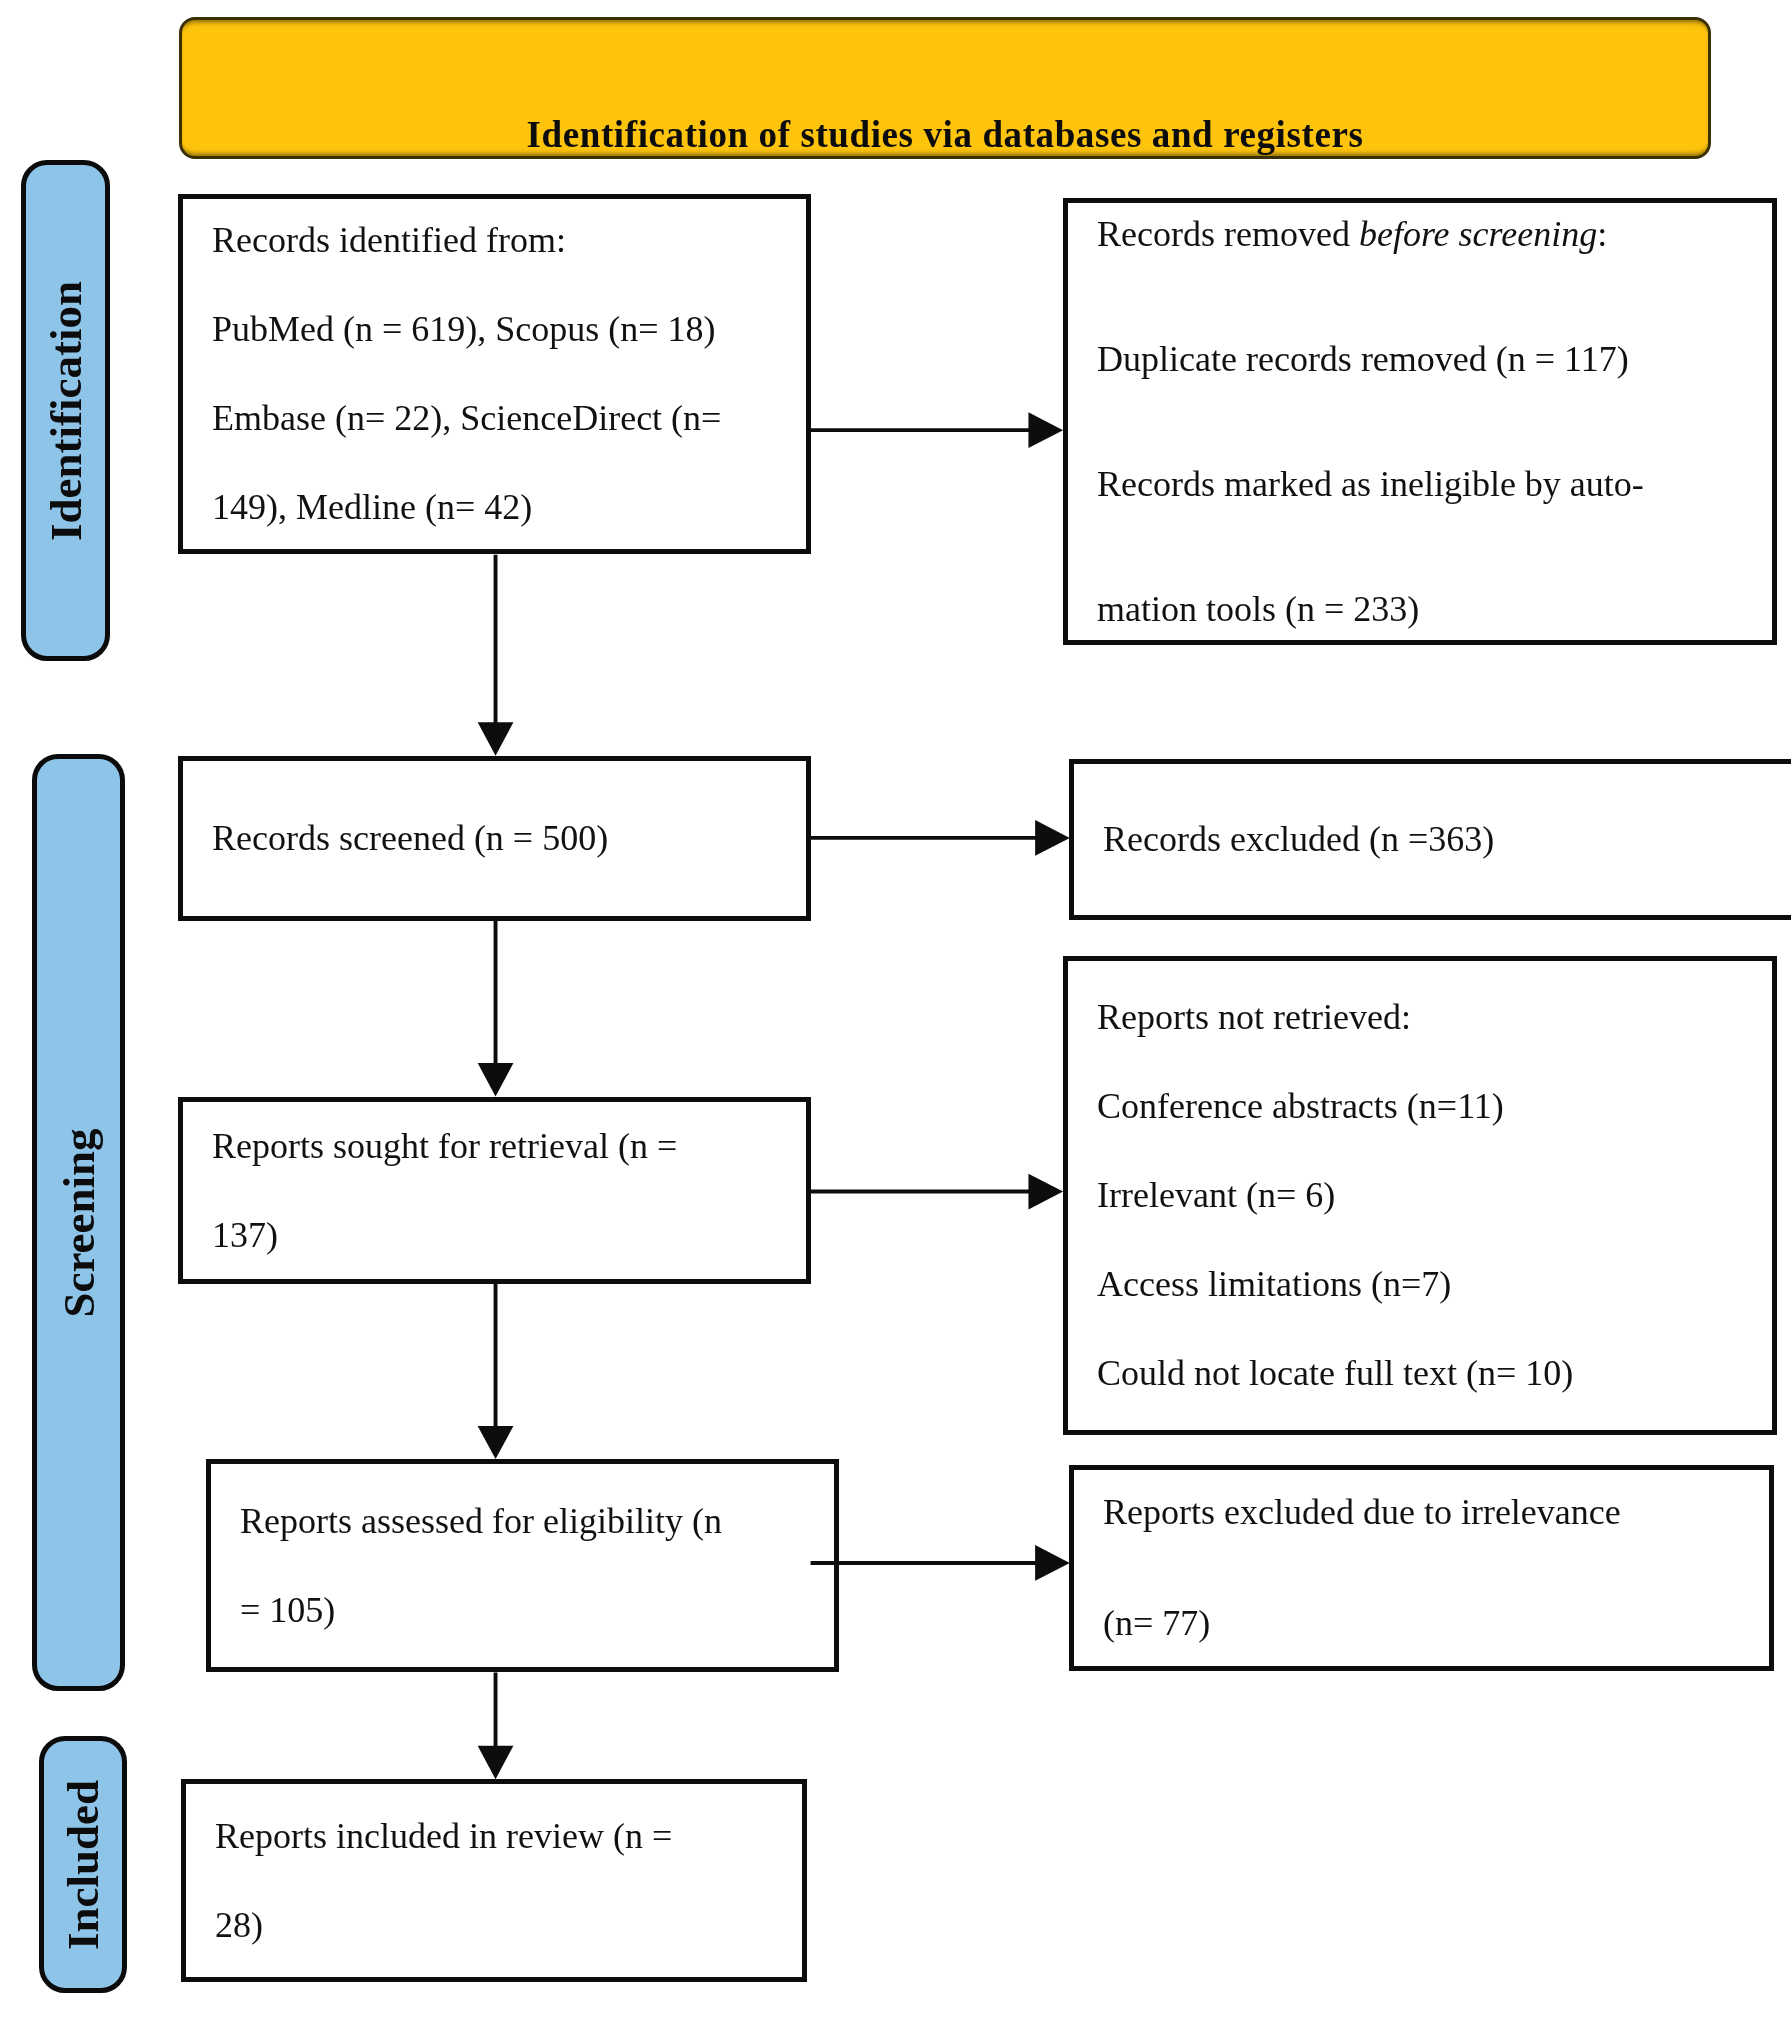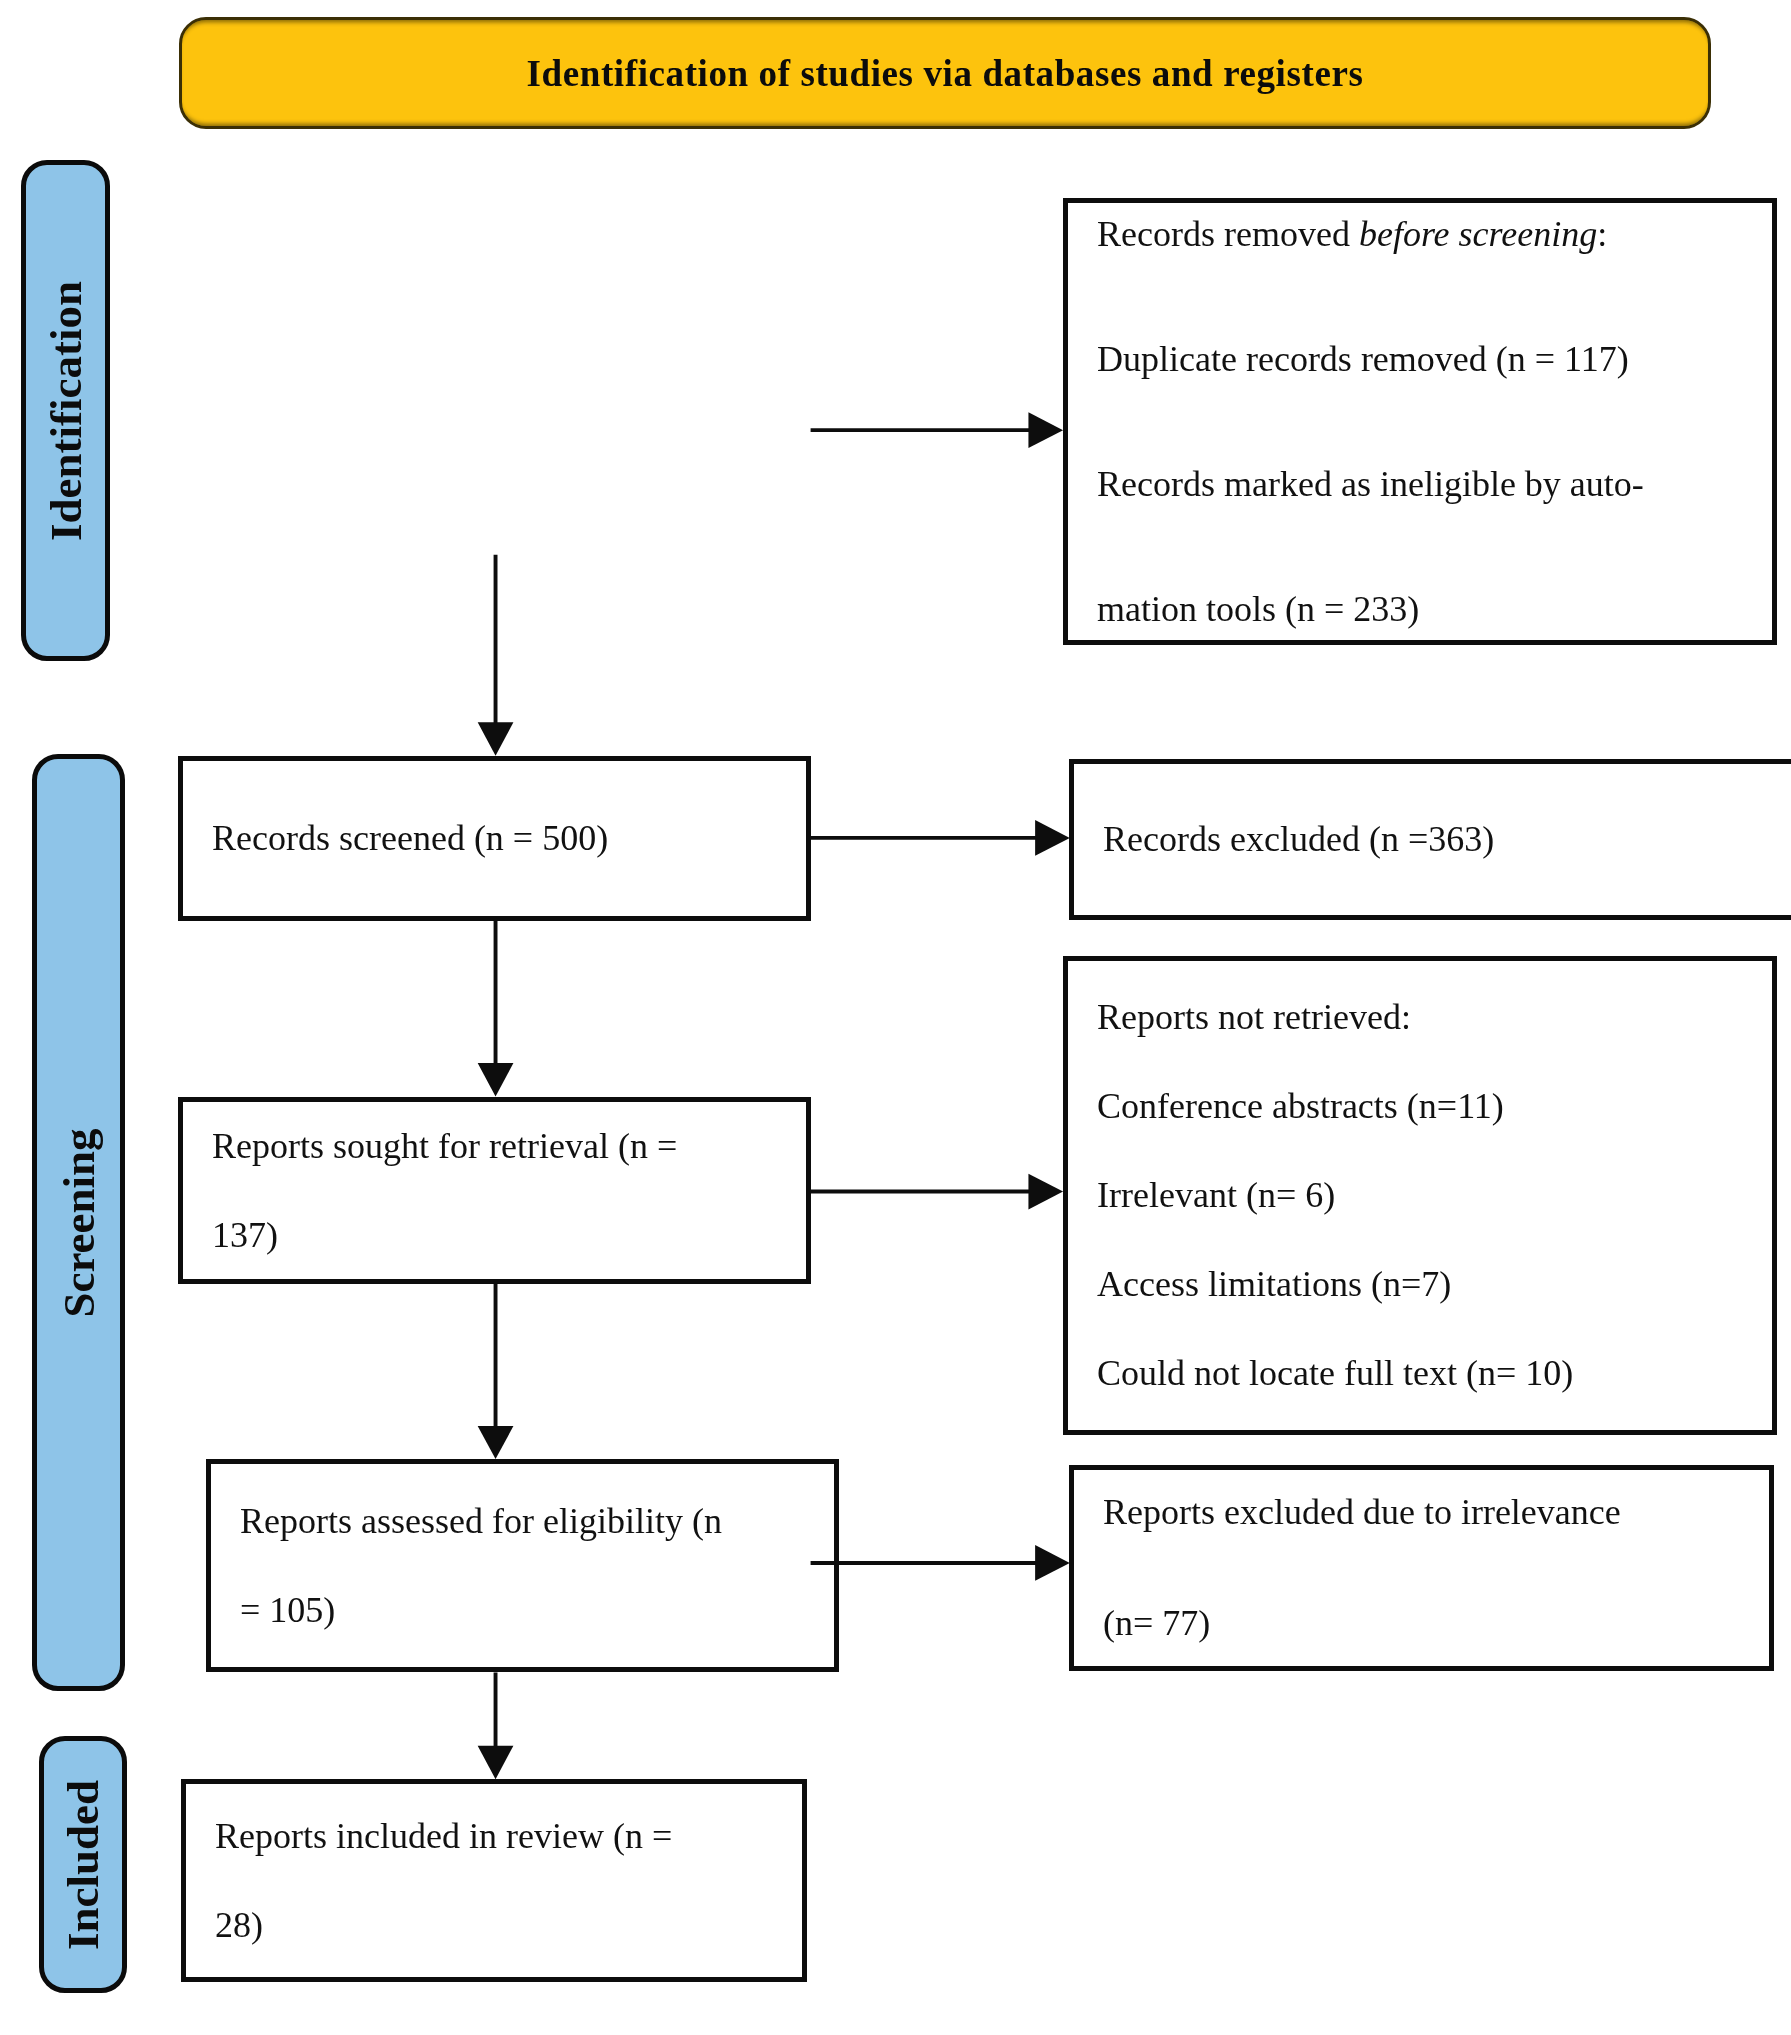--- a/index.html
+++ b/index.html
@@ -14,25 +14,25 @@
     width:1791px;
     height:2035px;
     background:#ffffff;
     font-family:"Liberation Serif", serif;
     color:var(--ink);
     overflow:hidden;
   }
   
   .banner{
     position:absolute;
-    left:179px; top:17px; width:1532px; height:112px;
+    left:179px; top:17px; width:1532px; height:142px;
     background:var(--banner-bg);
     border:3.4px solid #3b2f05;
-    border-radius:27px;
-    display:flex; align-items:center; justify-content:center;
+    border-radius:16px;
+    display:flex; align-items:flex-end; justify-content:center;
     box-shadow:inset 0 5.6px 4.5px -3.4px rgba(0,0,0,.45), inset 0 -5.6px 4.5px -3.4px rgba(0,0,0,.45);
   }
   .banner .title{
     font-size:37px; font-weight:bold; letter-spacing:0.6px;
     color:#0c0c0c; text-align:center;
   }
   
   .stage{
     position:absolute;
     background:var(--sidebar-bg);
@@ -86,20 +86,26 @@
   <div class="stage" id="stage-identification">
     <span class="stage-label">Identification</span>
   </div>
   <div class="stage" id="stage-screening">
     <span class="stage-label">Screening</span>
   </div>
   <div class="stage" id="stage-included">
     <span class="stage-label">Included</span>
   </div>
 
+  <div class="fbox" id="box-identified">
+    <div class="line">Records identified from:</div>
+    <div class="line">PubMed (n = 619), Scopus (n= 18)</div>
+    <div class="line">Embase (n= 22), ScienceDirect (n=</div>
+    <div class="line">149), Medline (n= 42)</div>
+  </div>
 
   <div class="fbox" id="box-removed">
     <div class="line"><span>Records removed </span><span class="italic">before screening</span><span>:</span></div>
     <div class="line">Duplicate records removed (n = 117)</div>
     <div class="line">Records marked as ineligible by auto-</div>
     <div class="line">mation tools (n = 233)</div>
   </div>
 
   <div class="fbox" id="box-screened">
     <div class="line">Records screened (n = 500)</div>

